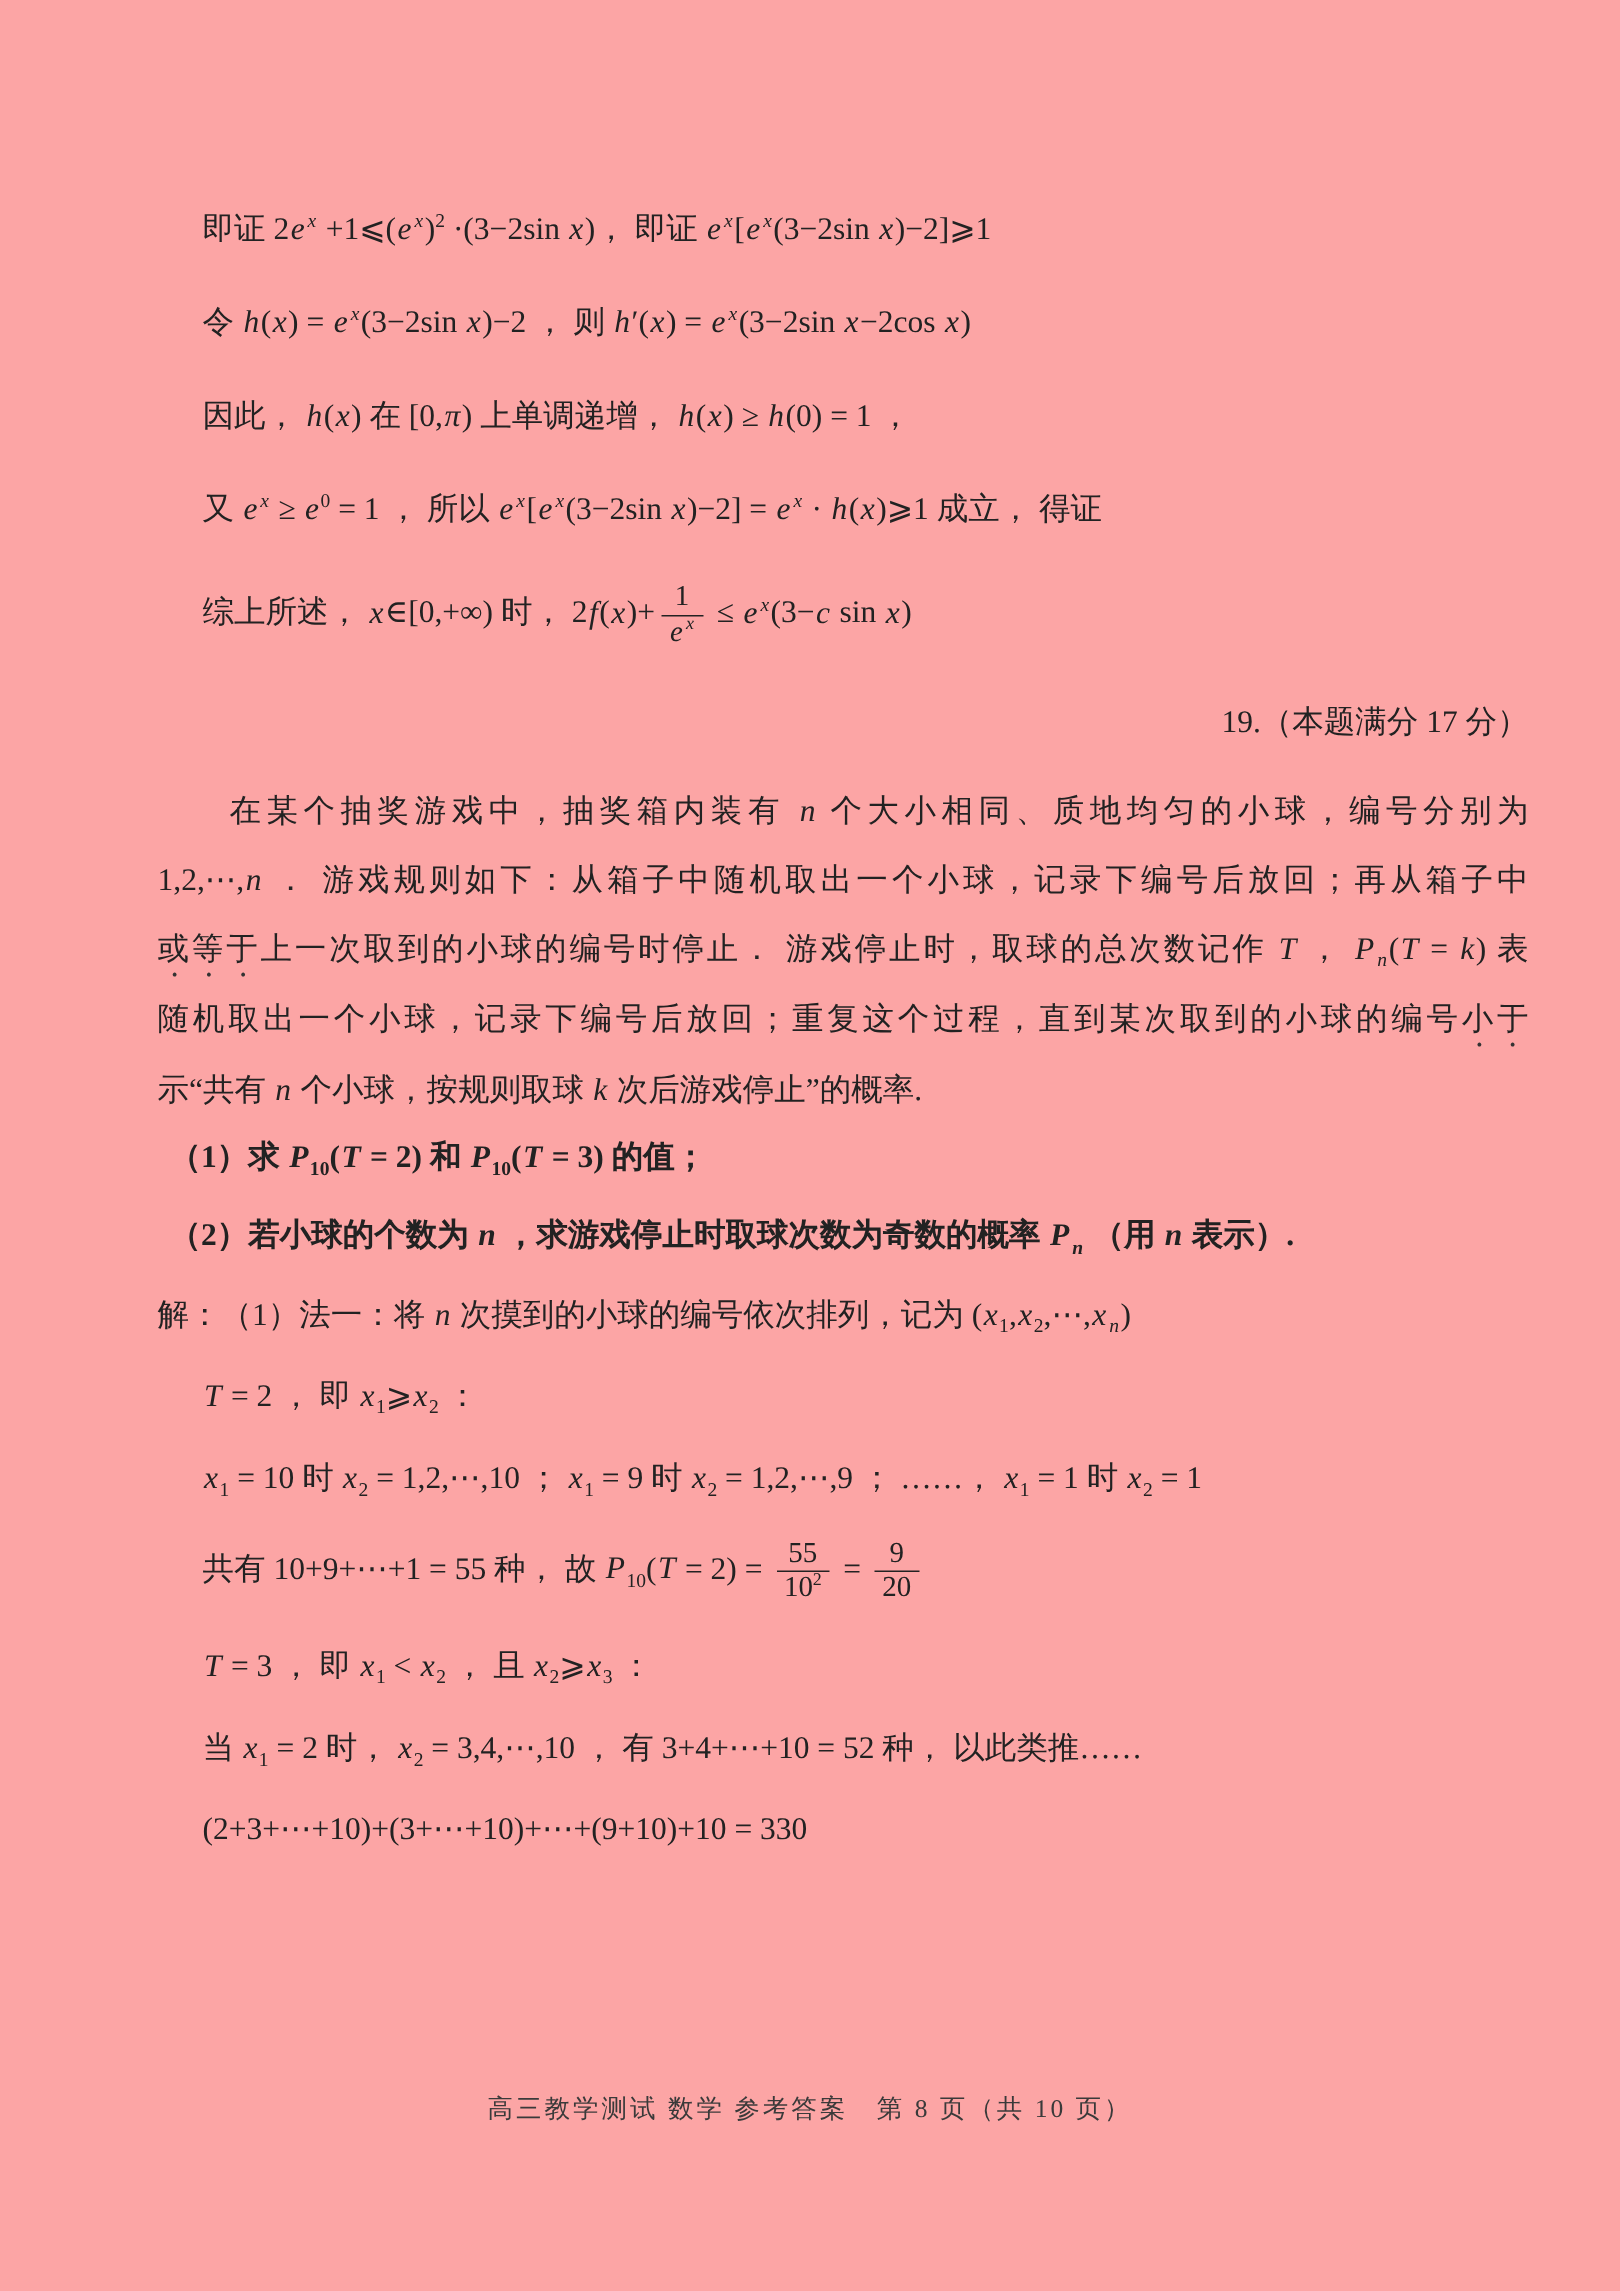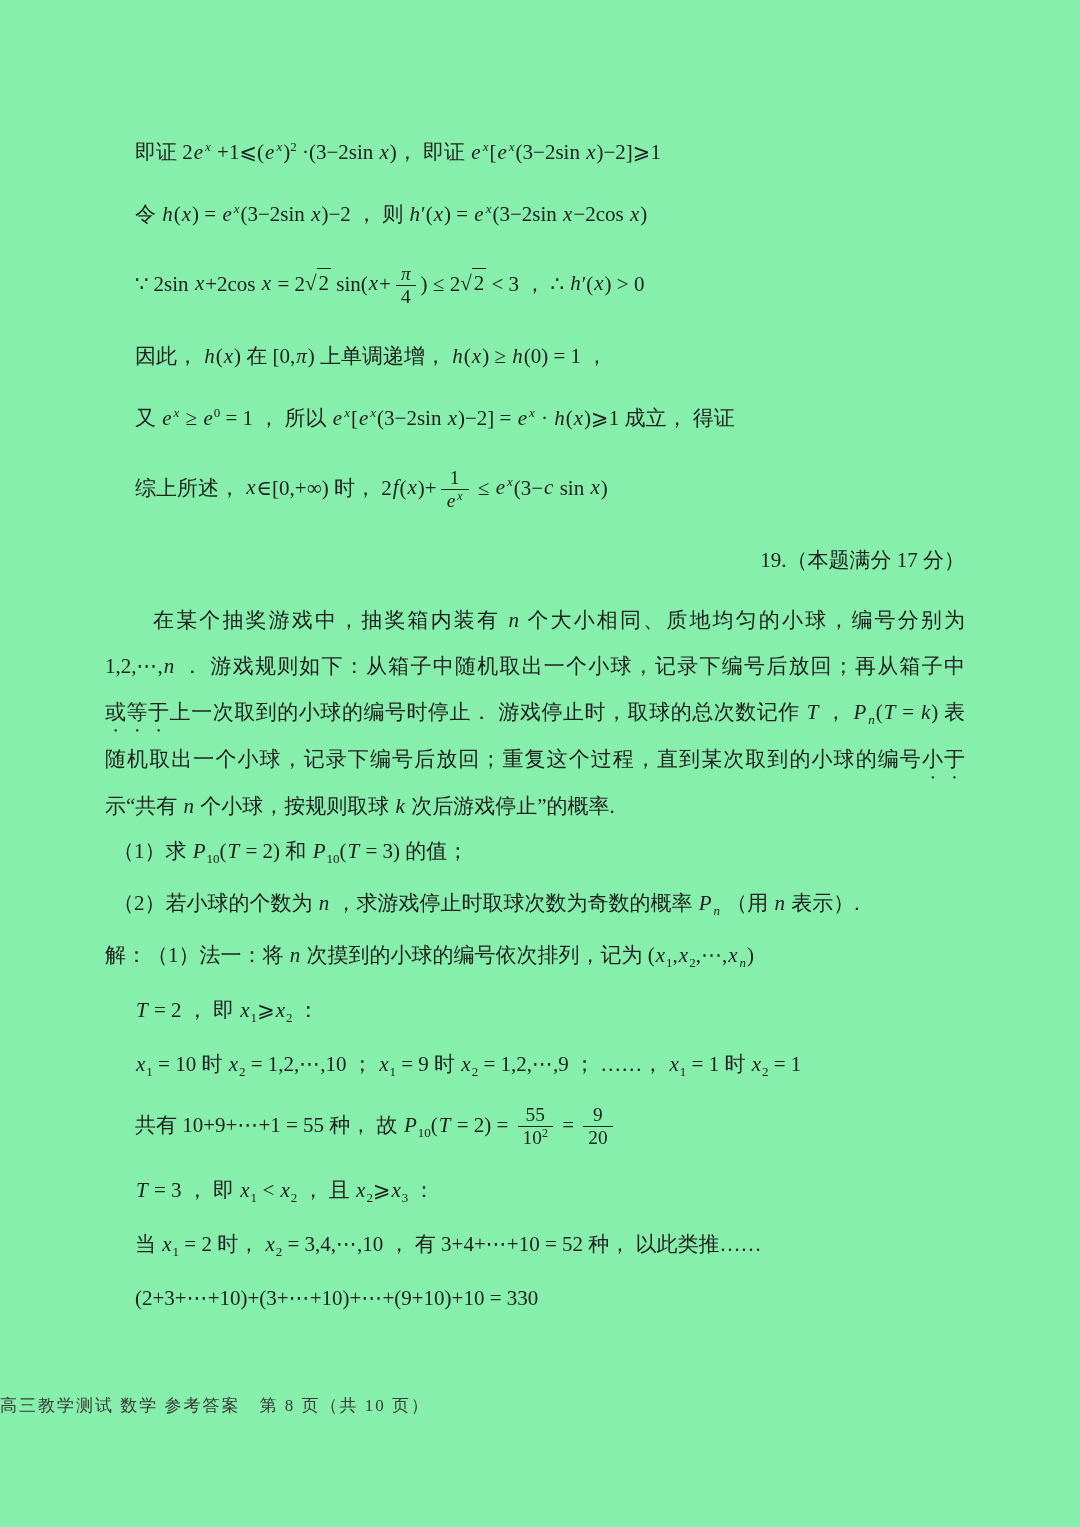--- a/index.html
+++ b/index.html
@@ -1,25 +1,25 @@
 <!DOCTYPE html>
 <html><head>
 <meta charset="utf-8">
 <style>
   html,body{margin:0;padding:0;background:#e8e8e8;}
   .page{
     position:relative;
     width:1080px;height:1527px;
     margin:0 auto;
-    background:#86efac;
+    background:#fca5a5;
     color:#222222;
     font-family:"Liberation Serif","DejaVu Serif","DejaVu Sans",serif;
     font-size:21px;
     box-sizing:border-box;
-    padding:138px 115px 0 105px;
+    padding:138px 61px 0 105px;
     overflow:hidden;
   }
   .mline{line-height:1.35;white-space:nowrap;}
   i{font-style:italic;padding:0 1px;}
   sup{font-size:0.62em;vertical-align:super;line-height:0;}
   sub{font-size:0.62em;vertical-align:sub;line-height:0;}
   
   .frac{display:inline-flex;flex-direction:column;align-items:center;
         vertical-align:middle;margin:0 4px;font-size:0.92em;line-height:1.15;}
   .frac .num{display:block;padding:0 5px;}
@@ -34,41 +34,37 @@
     text-emphasis:filled dot #333;
     text-emphasis-position:under left;
   }
   
   .p18 .mline{margin:0 0 34px 30px;}
   .heading{margin:0 0 22px 6px;line-height:1.35;text-align:right;}
   .stmt .mline{margin:0;line-height:46px;}
   .stmt .first{text-indent:48px;}
   .stmt .just{text-align:justify;text-align-last:justify;}
   .stmt{margin-bottom:8px;}
-  .parts .mline{margin:0 0 24px 8px;}
+  .parts .mline{margin:0 0 24px 8px;font-weight:bold;}
   .sol .mline{margin:0 0 26px 30px;}
   .sol .flush{margin-left:0;font-family:Liberation Serif, serif;}
   .footer{
     position:absolute;left:0;top:1394px;width:100%;
-    text-align:left;font-size:17px;color:#3a3a3a;
+    text-align:center;font-size:17px;color:#3a3a3a;
     letter-spacing:2px;
   }
 </style>
 </head>
 <body>
 
 <div class="page">
 
   <section class="p18">
     <div class="mline">即证 2<i>e</i><sup><i>x</i></sup> +1⩽(<i>e</i><sup><i>x</i></sup>)<sup>2</sup> ·(3−2sin <i>x</i>)， 即证 <i>e</i><sup><i>x</i></sup>[<i>e</i><sup><i>x</i></sup>(3−2sin <i>x</i>)−2]⩾1</div>
     <div class="mline">令 <i>h</i>(<i>x</i>) = <i>e</i><sup><i>x</i></sup>(3−2sin <i>x</i>)−2 ， 则 <i>h</i>′(<i>x</i>) = <i>e</i><sup><i>x</i></sup>(3−2sin <i>x</i>−2cos <i>x</i>)</div>
-    <div class="mline">∵ 2sin <i>x</i>+2cos <i>x</i> = 2<span class="sqrt">√<span class="sq">2</span></span> sin(<i>x</i>+<span class="frac">
-          <span class="num"><i>π</i></span>
-          <span class="den">4</span>
-        </span>) ≤ 2<span class="sqrt">√<span class="sq">2</span></span> &lt; 3 ， ∴ <i>h</i>′(<i>x</i>) &gt; 0</div>
     <div class="mline">因此， <i>h</i>(<i>x</i>) 在 [0,<i>π</i>) 上单调递增， <i>h</i>(<i>x</i>) ≥ <i>h</i>(0) = 1 ，</div>
     <div class="mline">又 <i>e</i><sup><i>x</i></sup> ≥ <i>e</i><sup>0</sup> = 1 ， 所以 <i>e</i><sup><i>x</i></sup>[<i>e</i><sup><i>x</i></sup>(3−2sin <i>x</i>)−2] = <i>e</i><sup><i>x</i></sup> · <i>h</i>(<i>x</i>)⩾1 成立， 得证</div>
     <div class="mline">综上所述， <i>x</i>∈[0,+∞) 时，  2<i>f</i>(<i>x</i>)+<span class="frac">
           <span class="num">1</span>
           <span class="den"><i>e</i><sup><i>x</i></sup></span>
         </span> ≤ <i>e</i><sup><i>x</i></sup>(3−<i>c</i> sin <i>x</i>)</div>
   </section>
 
   <section>
     <div class="heading">19.（本题满分 17 分）</div>

